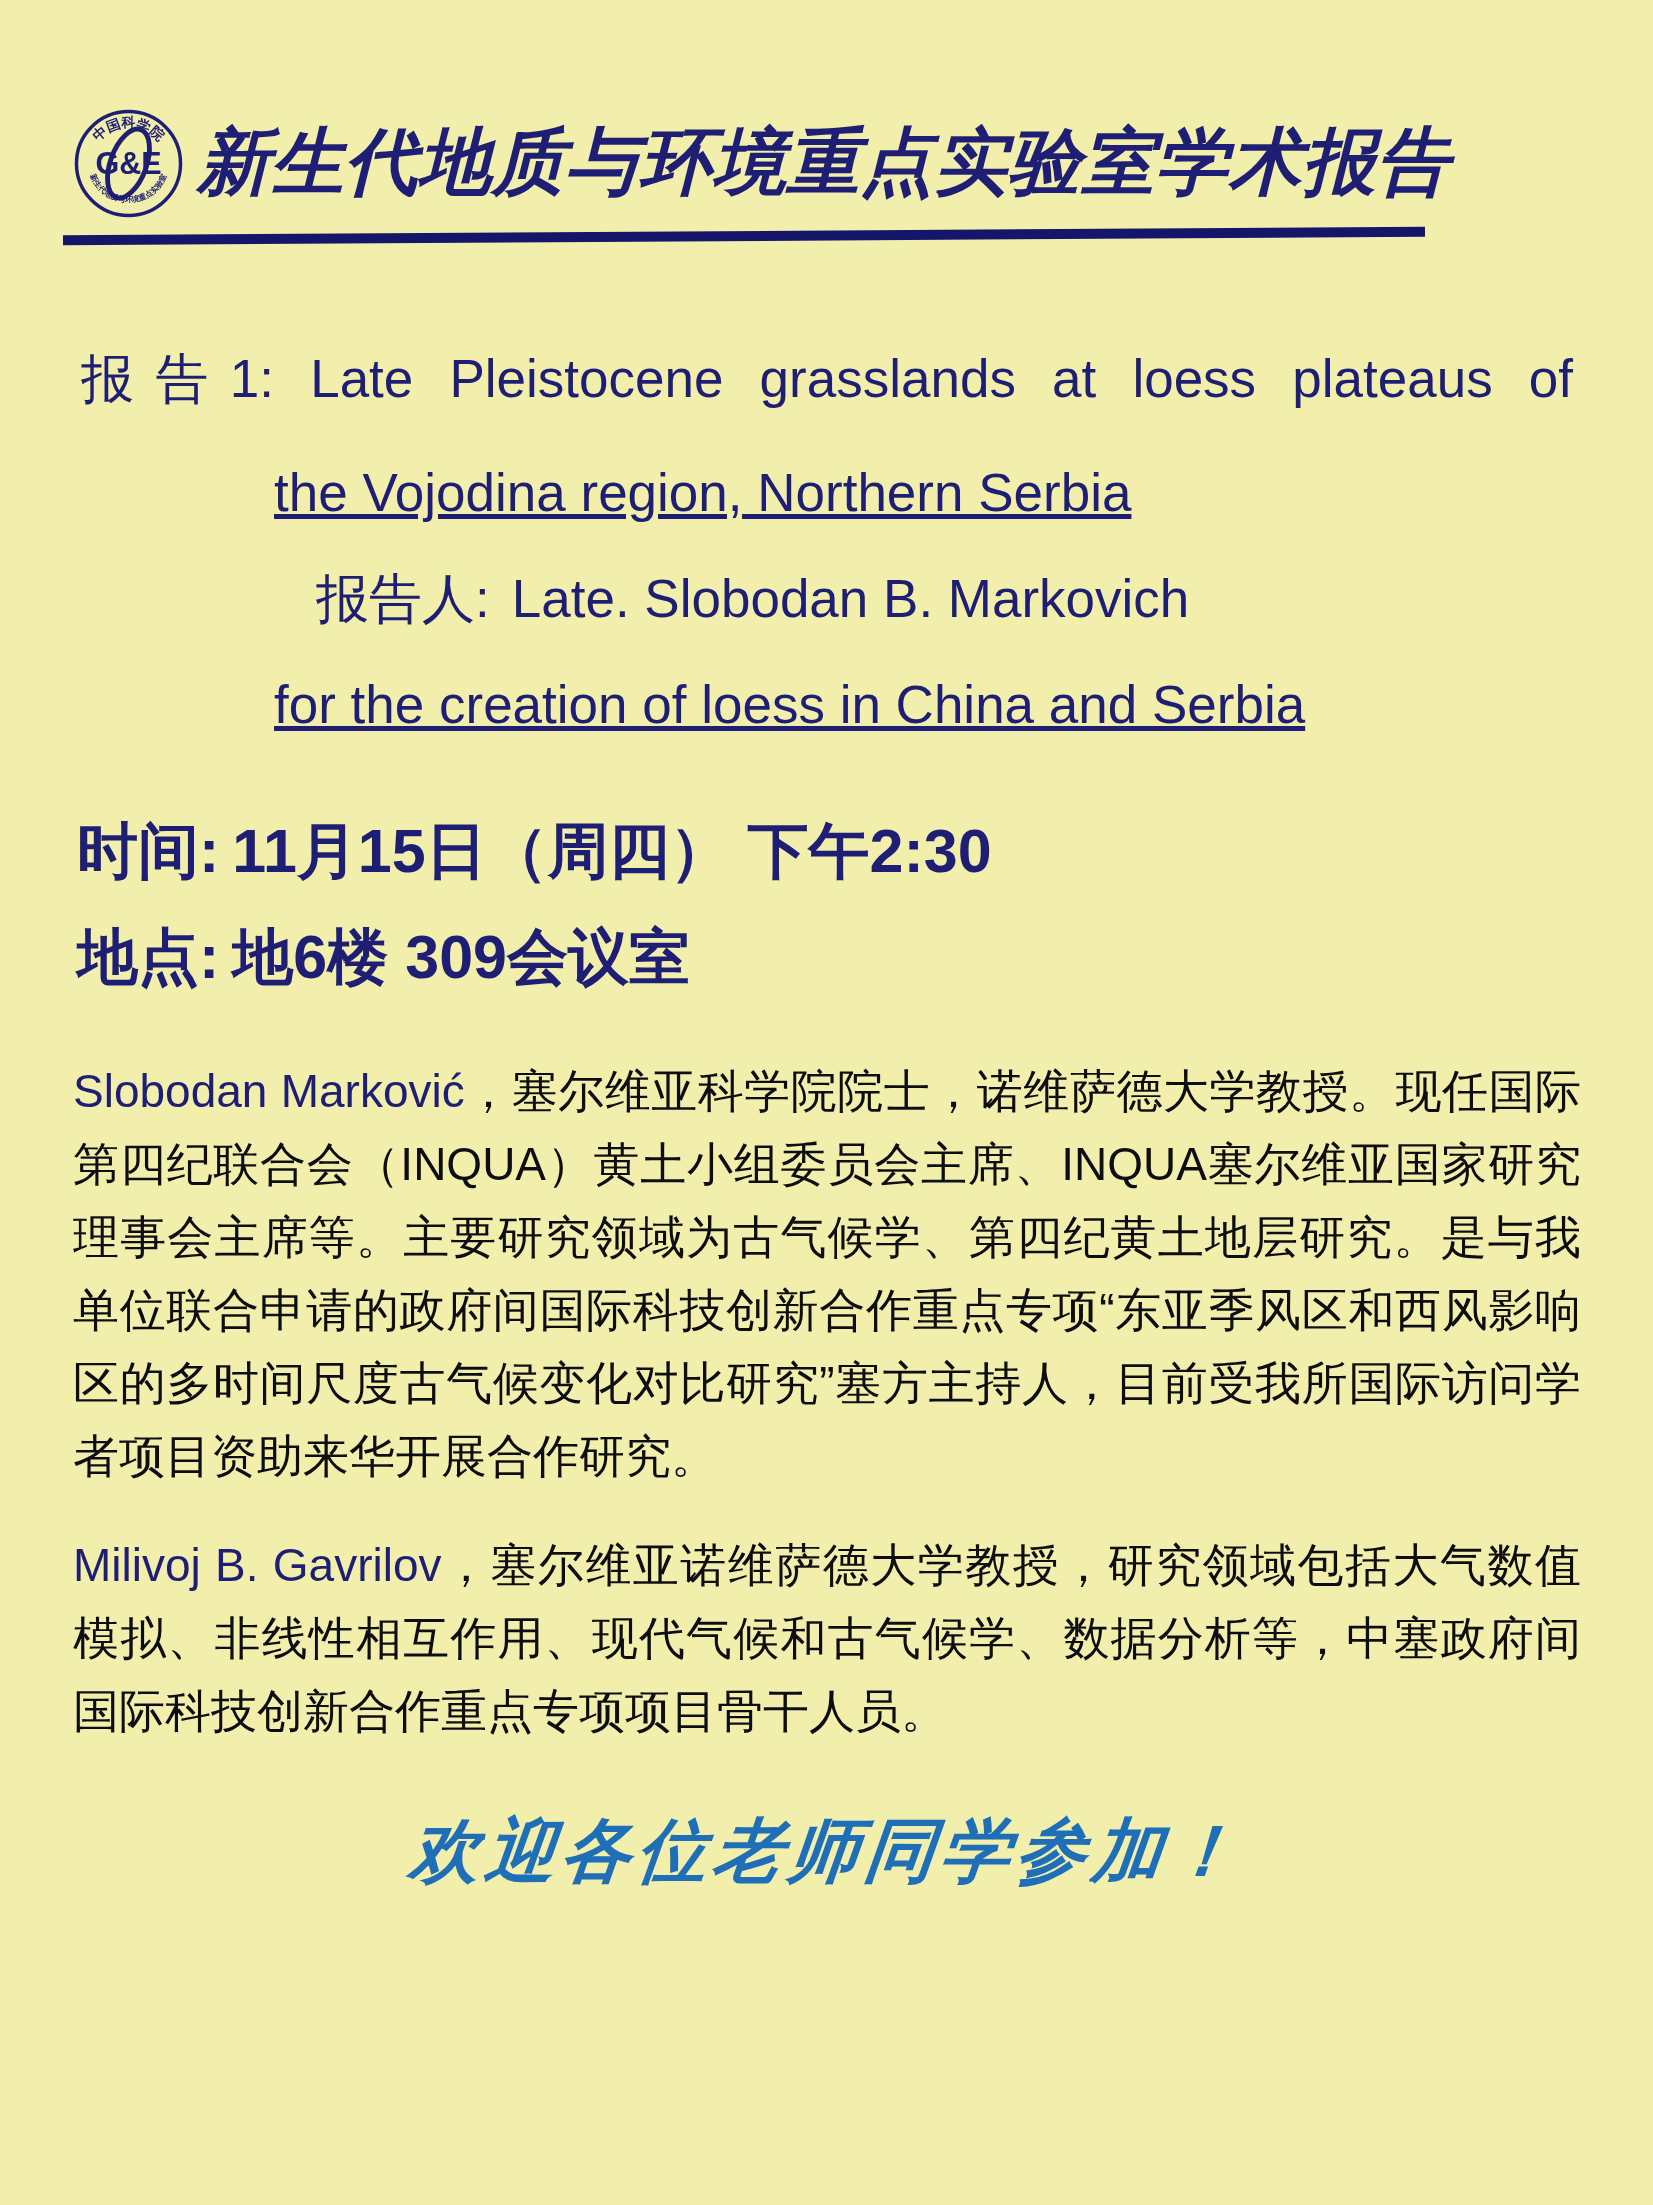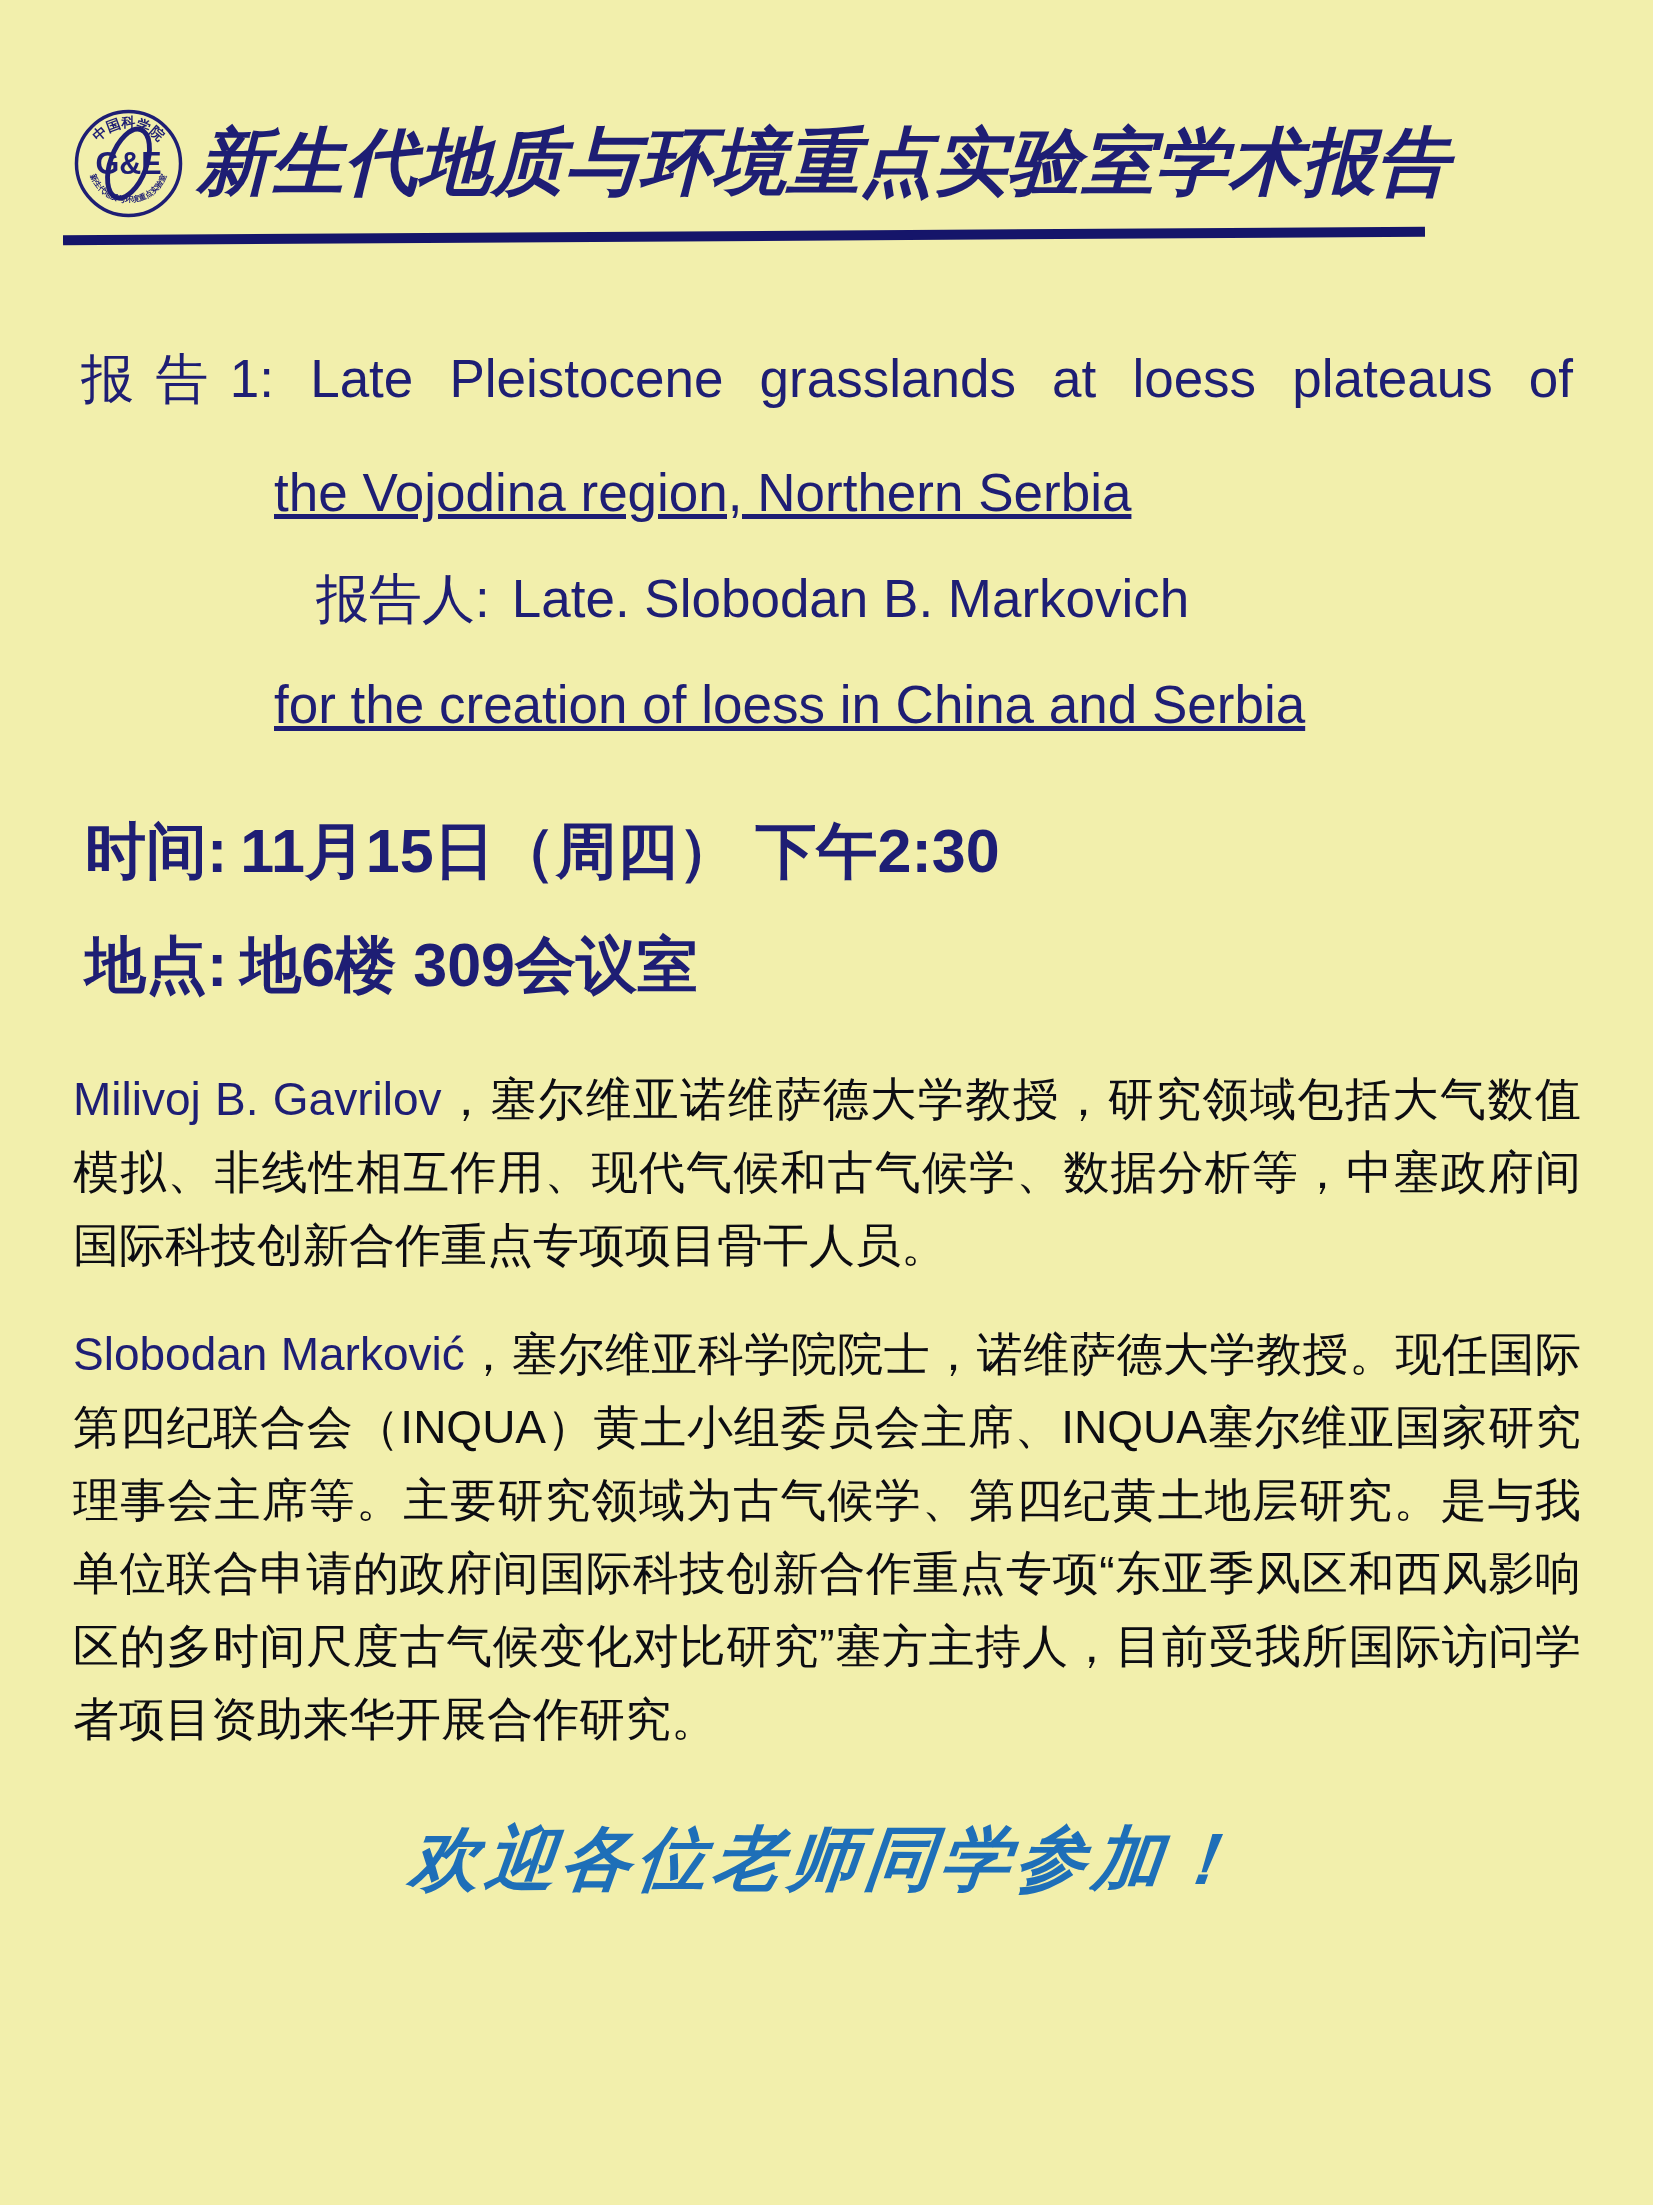--- a/index.html
+++ b/index.html
@@ -40,21 +40,21 @@
   
   .talks { margin-top:86px; font-size:53px; line-height:106px; color:#1E1E74; }
   .talk-line1 { margin:8px; text-align:justify; text-align-last:justify; white-space:nowrap; }
   .talk-line1 .title-text { white-space:normal; }
   .talk-line2 { margin:0; padding-left:201px;text-decoration:underline; }
   .speaker-line { margin:0; padding-left:203px; }
   .speaker-line .label { margin-right:22px;margin-left:40px; }
 
   
   .schedule { margin-top:42px; font-size:61px; line-height:102px; font-weight:bold; color:#1E1E74; }
-  .schedule p { margin:12px; }
+  .schedule p { margin:4px; }
   .schedule .label { margin-right:13px; }
 
   
   .bios {
     margin-top:47px;
     font-size:46px;
     line-height:73px;
     color:#0D0D12;
     text-align:justify;
   }
@@ -113,20 +113,20 @@
 
 
   </div>
 
   <div class="schedule">
     <p><span class="label">时间:</span><span>11月15日（周四） 下午2:30</span></p>
     <p><span class="label">地点:</span><span>地6楼 309会议室</span></p>
   </div>
 
   <div class="bios">
+    <p class="bio"><span class="bio-name">Slobodan Marković</span><span class="bio-text">，塞尔维亚科学院院士，诺维萨德大学教授。现任国际第四纪联合会（INQUA）黄土小组委员会主席、INQUA塞尔维亚国家研究理事会主席等。主要研究领域为古气候学、第四纪黄土地层研究。是与我单位联合申请的政府间国际科技创新合作重点专项“东亚季风区和西风影响区的多时间尺度古气候变化对比研究”塞方主持人，目前受我所国际访问学者项目资助来华开展合作研究。</span></p>
     <p class="bio"><span class="bio-name">Milivoj B. Gavrilov</span><span class="bio-text">，塞尔维亚诺维萨德大学教授，研究领域包括大气数值模拟、非线性相互作用、现代气候和古气候学、数据分析等，中塞政府间国际科技创新合作重点专项项目骨干人员。</span></p>
-    <p class="bio"><span class="bio-name">Slobodan Marković</span><span class="bio-text">，塞尔维亚科学院院士，诺维萨德大学教授。现任国际第四纪联合会（INQUA）黄土小组委员会主席、INQUA塞尔维亚国家研究理事会主席等。主要研究领域为古气候学、第四纪黄土地层研究。是与我单位联合申请的政府间国际科技创新合作重点专项“东亚季风区和西风影响区的多时间尺度古气候变化对比研究”塞方主持人，目前受我所国际访问学者项目资助来华开展合作研究。</span></p>
   </div>
 
   <div class="footer-message">欢迎各位老师同学参加！</div>
 
 </div>
 
 
 </body></html>

